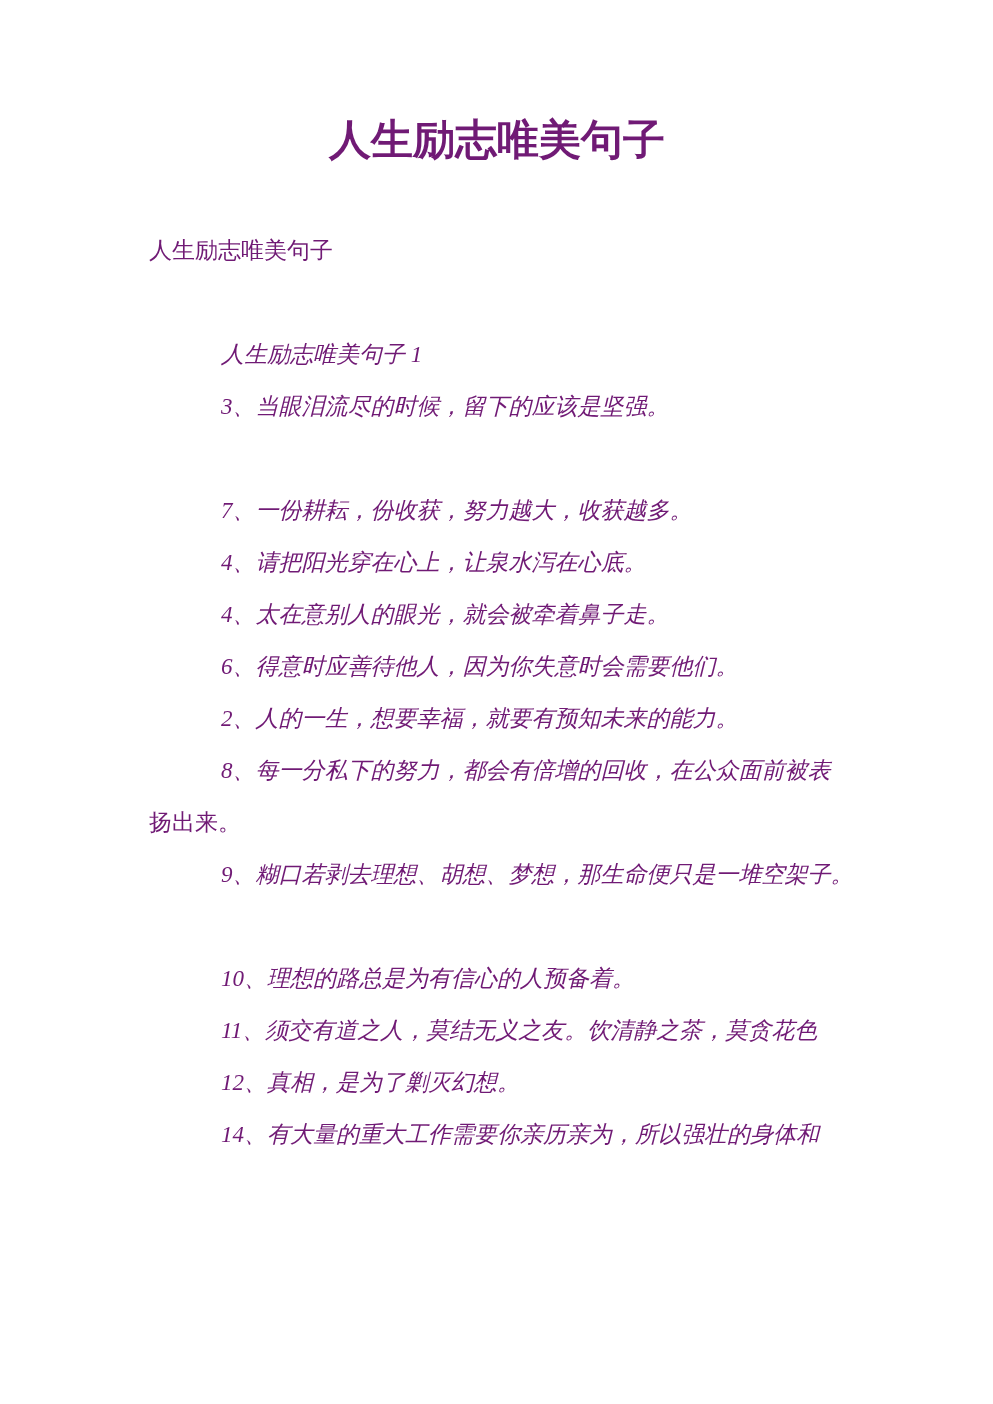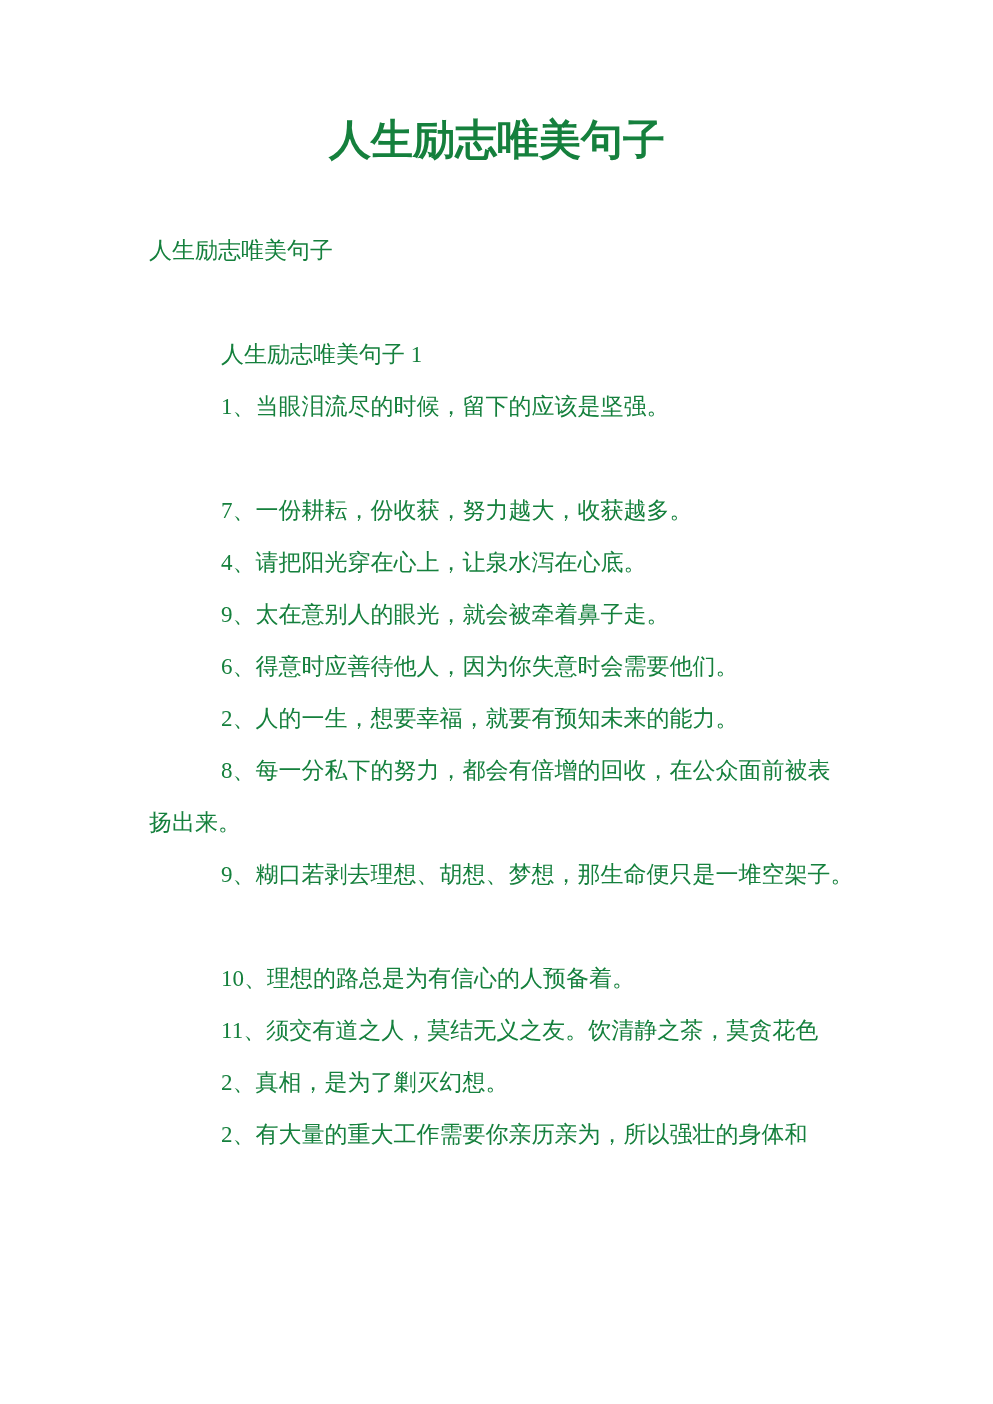--- a/index.html
+++ b/index.html
@@ -5,21 +5,21 @@
   html, body {
     margin: 0;
     padding: 0;
     background: #ffffff;
   }
   .page {
     position: relative;
     width: 993px;
     height: 1376px;
     background: #ffffff;
-    color: #15803d;
+    color: #701a75;
     overflow: hidden;
   }
   .content {
     position: absolute;
     left: 149px;
     top: 0;
     width: 696px;
   }
   .doc-title {
     margin: 112px 0 0 0;
@@ -38,46 +38,47 @@
     line-height: 52px;
     height: 52px;
     white-space: nowrap;
     overflow: visible;
   }
   .first-body-line {
     margin-top: 57px;
   }
   .indent {
     padding-left: 72px;
+    font-style: italic;
   }
   .blank {
     height: 52px;
   }
 </style>
 </head>
 <body>
 
 <div class="page">
   <div class="content">
 
     <h1 class="doc-title">人生励志唯美句子</h1>
 
     <p class="line first-body-line">人生励志唯美句子</p>
     <div class="blank"></div>
     <p class="line indent">人生励志唯美句子 1</p>
-    <p class="line indent">1、当眼泪流尽的时候，留下的应该是坚强。</p>
+    <p class="line indent">3、当眼泪流尽的时候，留下的应该是坚强。</p>
     <div class="blank"></div>
     <p class="line indent">7、一份耕耘，份收获，努力越大，收获越多。</p>
     <p class="line indent">4、请把阳光穿在心上，让泉水泻在心底。</p>
-    <p class="line indent">9、太在意别人的眼光，就会被牵着鼻子走。</p>
+    <p class="line indent">4、太在意别人的眼光，就会被牵着鼻子走。</p>
     <p class="line indent">6、得意时应善待他人，因为你失意时会需要他们。</p>
     <p class="line indent">2、人的一生，想要幸福，就要有预知未来的能力。</p>
     <p class="line indent">8、每一分私下的努力，都会有倍增的回收，在公众面前被表</p>
     <p class="line">扬出来。</p>
     <p class="line indent">9、糊口若剥去理想、胡想、梦想，那生命便只是一堆空架子。</p>
     <div class="blank"></div>
     <p class="line indent">10、理想的路总是为有信心的人预备着。</p>
     <p class="line indent">11、须交有道之人，莫结无义之友。饮清静之茶，莫贪花色</p>
-    <p class="line indent">2、真相，是为了剿灭幻想。</p>
-    <p class="line indent">2、有大量的重大工作需要你亲历亲为，所以强壮的身体和</p>
+    <p class="line indent">12、真相，是为了剿灭幻想。</p>
+    <p class="line indent">14、有大量的重大工作需要你亲历亲为，所以强壮的身体和</p>
 
   </div>
 </div>
 
 </body></html>

